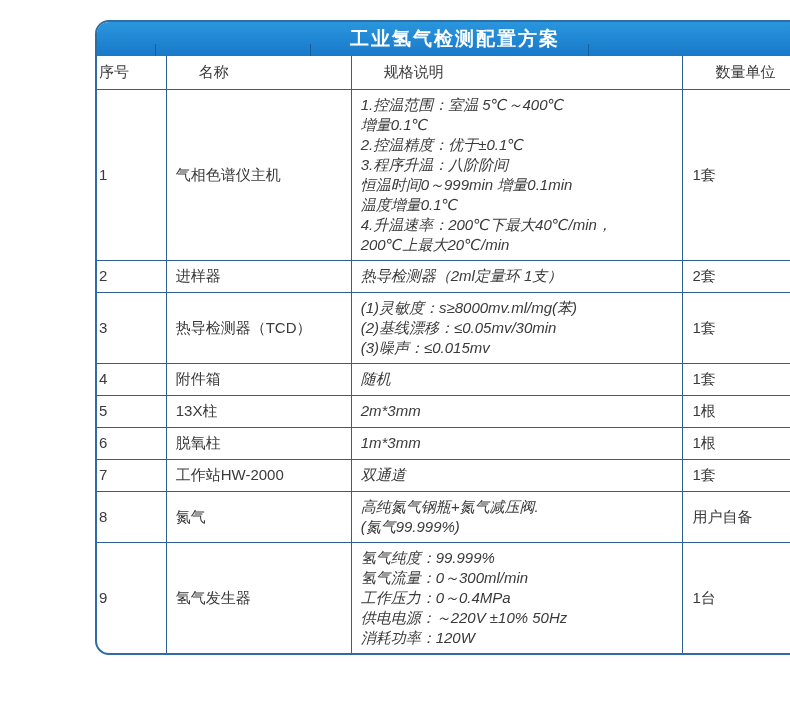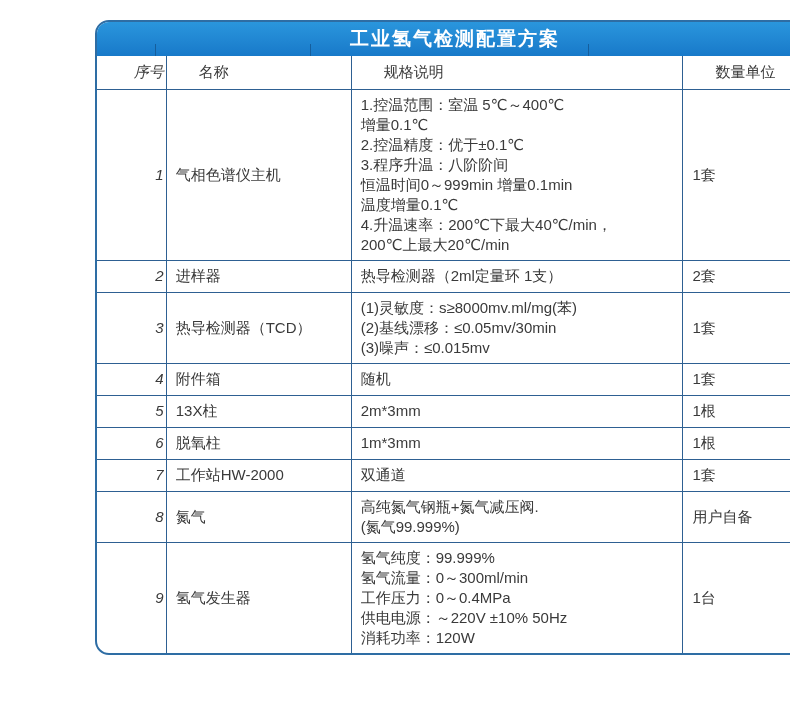--- a/index.html
+++ b/index.html
@@ -58,23 +58,23 @@
   col.c-spec{width:278px;}
   col.c-qty{width:109px;}
   th,td{
     border:1px solid var(--grid);
     padding:5px 9px;
     vertical-align:middle;
     text-align:left;
     font-weight:normal;
     line-height:20px;
   }
-  th.col-no, td.cell-no{text-align:right;padding-left:12px;padding-right:2px;font-style:italic;}
+  th.col-no, td.cell-no{text-align:left;padding-left:2px;padding-right:2px;}
   thead th{height:33px;padding-left:32px;}
-  td.cell-spec .spec-line{line-height:20px;}
+  td.cell-spec .spec-line{line-height:20px;font-style:italic;}
   tr.single td{height:32px;}
 </style>
 </head>
 <body>
 
 <div class="card">
   <div class="title-band">
     <span>工业氢气检测配置方案</span>
     <i class="stub s1"></i>
     <i class="stub s2"></i>

